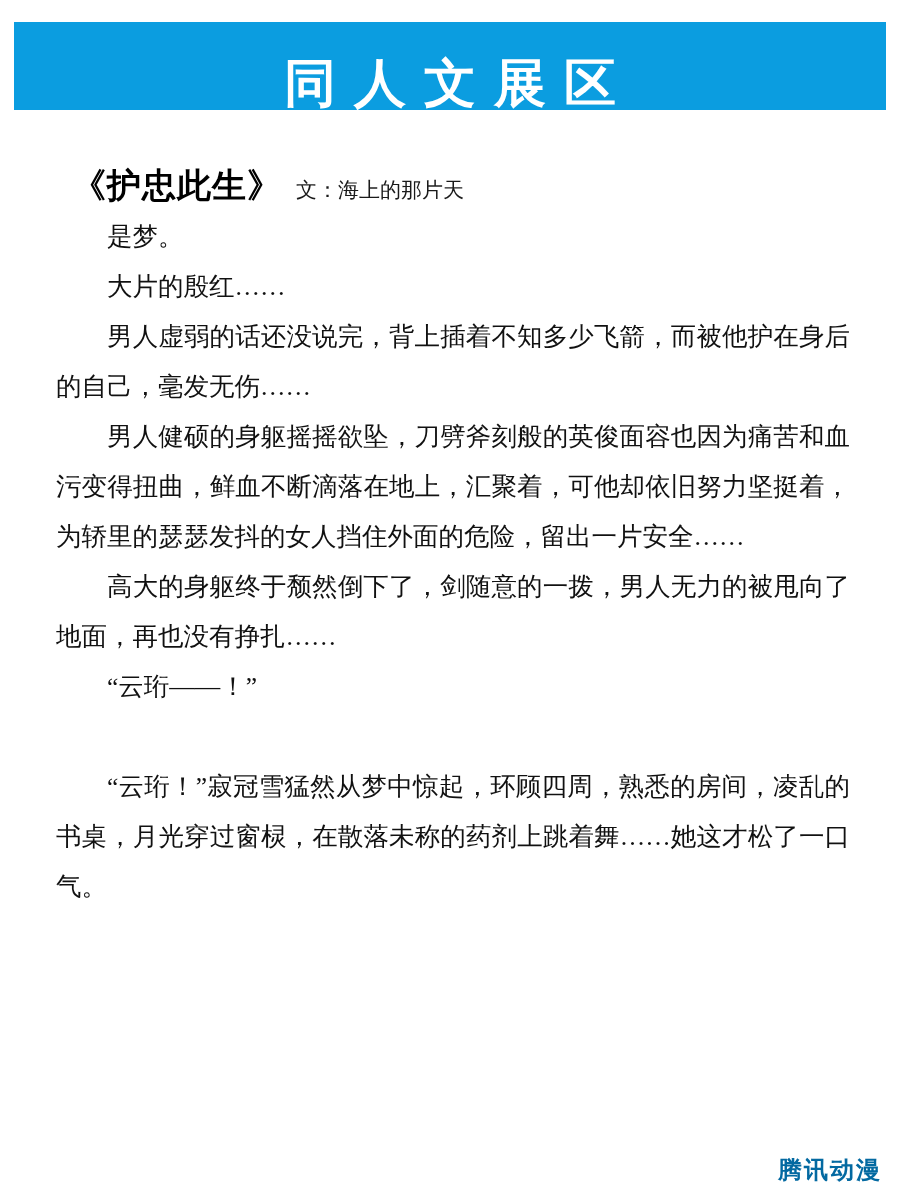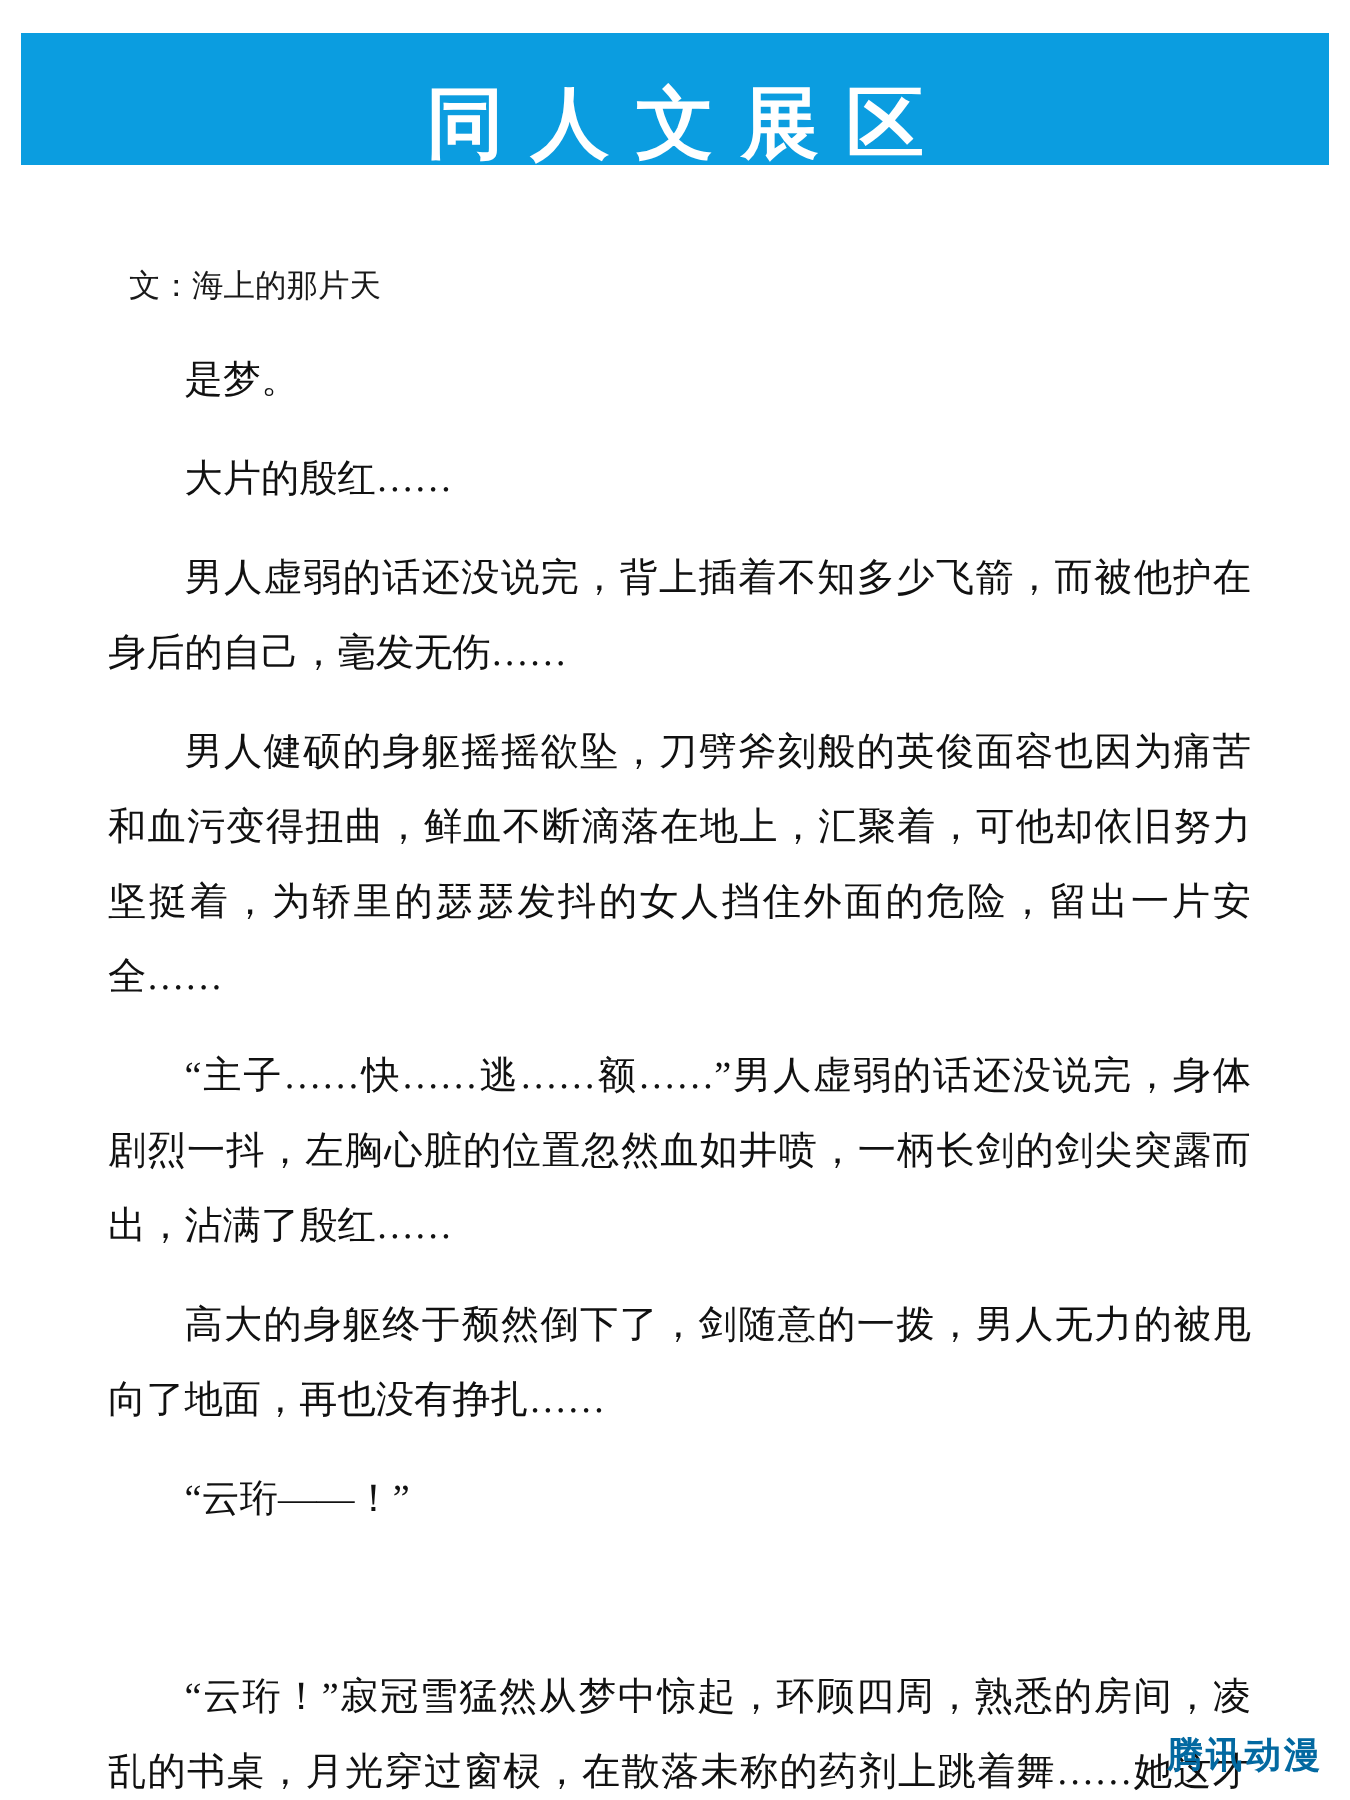--- a/index.html
+++ b/index.html
@@ -68,21 +68,21 @@
     left: 56px;
     top: 212px;
     width: 794px;
     font-size: 25.5px;
     line-height: 50px;
     color: #111111;
     text-align: justify;
     font-family: "Liberation Serif", "DejaVu Serif", serif;
   }
   .body-text p {
-    margin: 16px;
+    margin: 0;
     text-indent: 2em;
   }
   .body-text p.blank {
     text-indent: 0;
     height: 50px;
   }
   .watermark {
     position: absolute;
     right: 18px;
     bottom: 14px;
@@ -97,29 +97,29 @@
 </head>
 <body>
 
 <div class="page">
 
   <div class="banner">
     <div class="banner-title">同人文展区</div>
   </div>
 
   <div class="title-row">
+    <div class="story-title">《护忠此生》</div>
     <div class="story-author">文：海上的那片天</div>
   </div>
 
   <div class="body-text">
     <p>是梦。</p>
     <p>大片的殷红……</p>
     <p>男人虚弱的话还没说完，背上插着不知多少飞箭，而被他护在身后的自己，毫发无伤……</p>
     <p>男人健硕的身躯摇摇欲坠，刀劈斧刻般的英俊面容也因为痛苦和血污变得扭曲，鲜血不断滴落在地上，汇聚着，可他却依旧努力坚挺着，为轿里的瑟瑟发抖的女人挡住外面的危险，留出一片安全……</p>
-    <p>“主子……快……逃……额……”男人虚弱的话还没说完，身体剧烈一抖，左胸心脏的位置忽然血如井喷，一柄长剑的剑尖突露而出，沾满了殷红……</p>
     <p>高大的身躯终于颓然倒下了，剑随意的一拨，男人无力的被甩向了地面，再也没有挣扎……</p>
     <p>“云珩——！”</p>
     <p class="blank"></p>
     <p>“云珩！”寂冠雪猛然从梦中惊起，环顾四周，熟悉的房间，凌乱的书桌，月光穿过窗棂，在散落未称的药剂上跳着舞……她这才松了一口气。</p>
   </div>
 
   <div class="watermark">腾讯动漫</div>
 
 </div>
 

